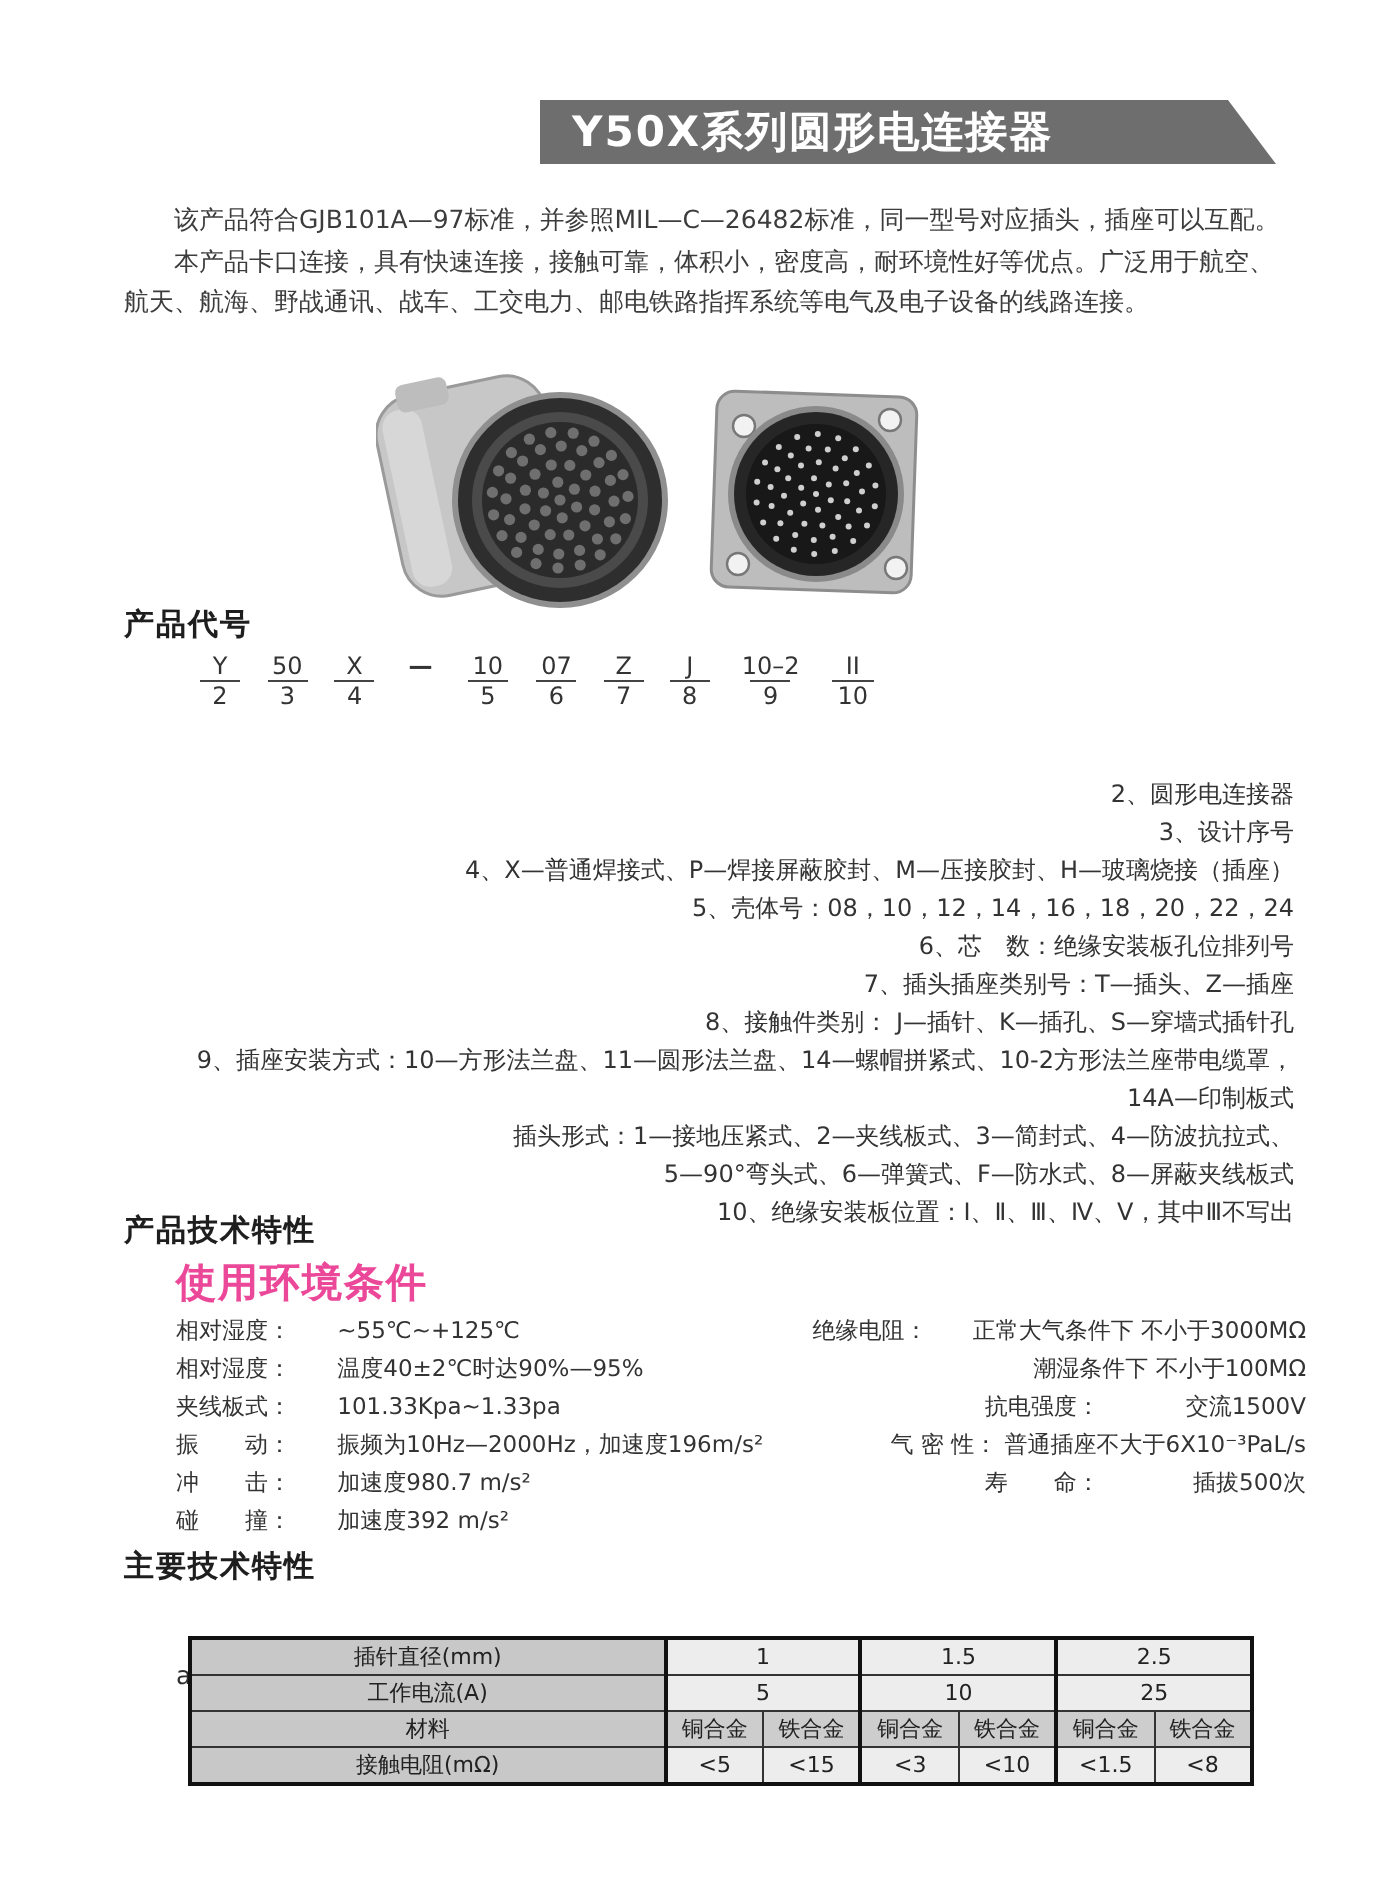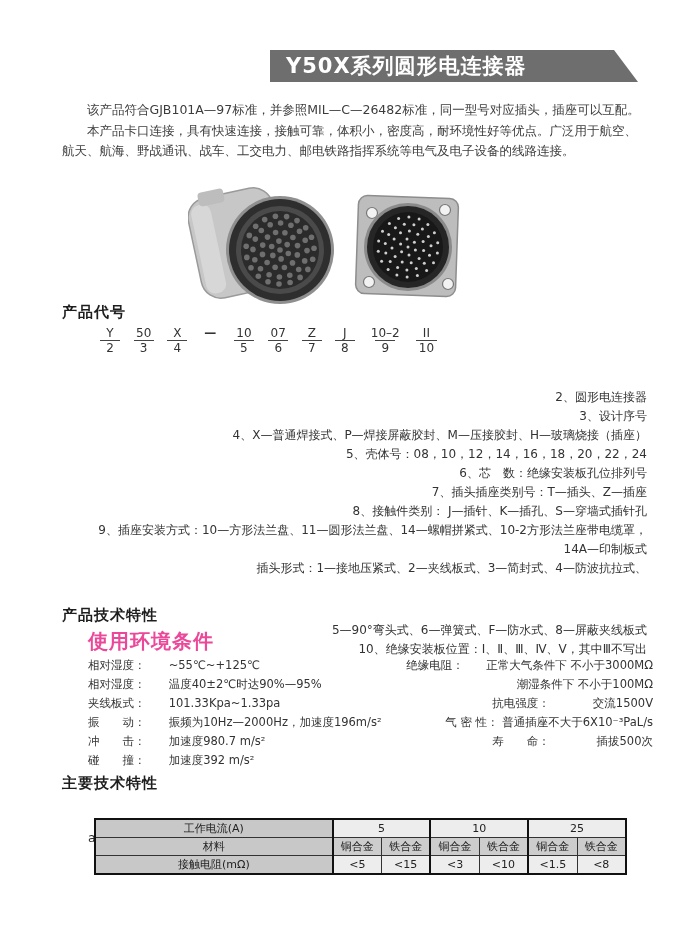--- a/index.html
+++ b/index.html
@@ -38,21 +38,21 @@
   .frac{display:inline-flex;flex-direction:column;align-items:center;min-width:18px;}
   .frac .num{font-size:12px;color:#333;padding:0 3px;line-height:14px;}
   .frac .den{font-size:12px;color:#333;border-top:1.3px solid #444;padding:0 3px;line-height:14px;min-width:14px;text-align:center;}
   .frac[data-dash="1"] .den{border-top:none;}
   .frac[data-dash="1"] .num{font-weight:bold;}
 
   
   .notes{position:absolute;left:62px;top:388px;width:585px;font-size:12px;line-height:19px;color:#333;text-align:right;}
   .note-line{white-space:nowrap;}
   .note-line[data-indent="1"]{padding-left:32px;}
-  .note-line[data-indent="2"]{padding-left:91px;margin-top:43px;}
+  .note-line[data-indent="2"]{padding-left:91px;}
   .note-line[data-indent="3"]{padding-left:113px;}
 
   
   .env-left{position:absolute;left:88px;top:656px;width:272px;font-size:11.5px;color:#333;}
   .env-right{position:absolute;left:363px;top:656px;width:290px;font-size:11.5px;color:#333;text-align:right;}
   .env-row{height:19px;line-height:19px;white-space:nowrap;}
   .env-label{display:inline-block;width:77px;}
   .env-label-r{display:inline-block;width:57px;}
   .env-cond{display:inline-block;min-width:100px;}
 
@@ -360,20 +360,26 @@
         <span class="env-value-r"></span>
       </div>
     </div>
 
   <div class="h-big" style="left:62px;top:774px;">主要技术特性</div>
   <div class="h-small" style="left:88px;top:830px;text-align:right;">a、工作电流</div>
 
   <div class="spec-table">
     <table>
       <tbody>
+          <tr>
+        <th class="rowhead">插针直径(mm)</th>
+        <td colspan="2" class="gsep">1</td>
+        <td colspan="2" class="gsep">1.5</td>
+        <td colspan="2" class="gsep">2.5</td>
+      </tr>
       <tr>
         <th class="rowhead">工作电流(A)</th>
         <td colspan="2" class="gsep">5</td>
         <td colspan="2" class="gsep">10</td>
         <td colspan="2" class="gsep">25</td>
       </tr>
       <tr class="mat">
         <th class="rowhead">材料</th>
         <td class="gsep">铜合金</td>
         <td>铁合金</td>

